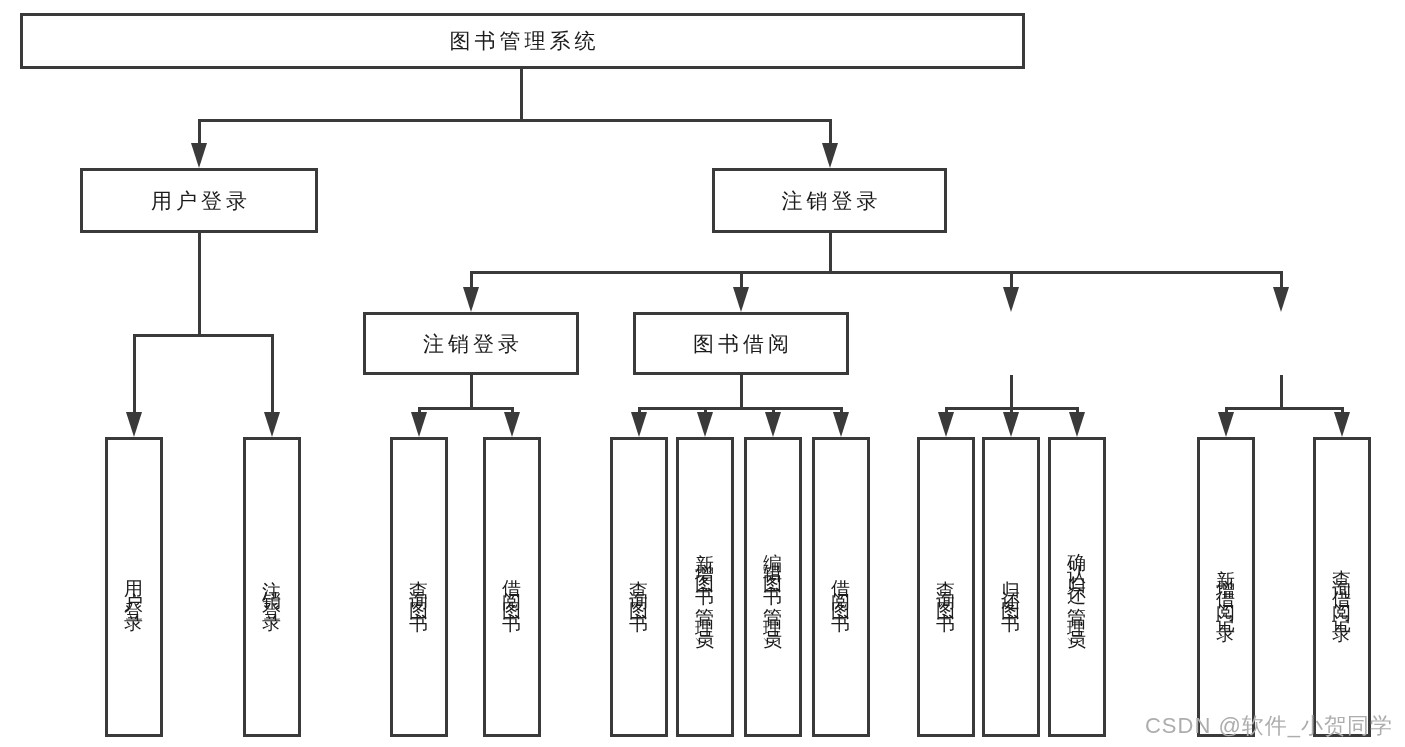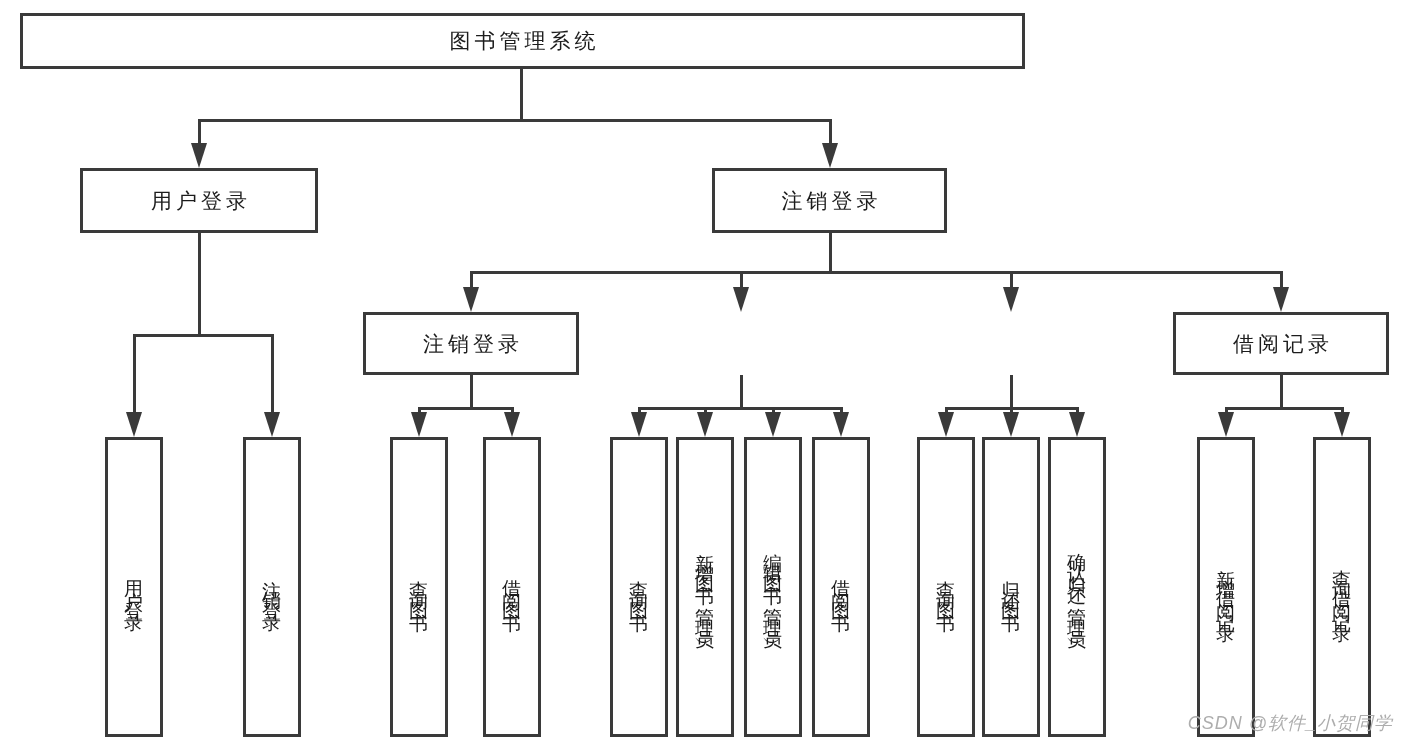--- a/index.html
+++ b/index.html
@@ -60,26 +60,25 @@
     width: 0;
     height: 0;
     border-left: 8px solid transparent;
     border-right: 8px solid transparent;
     border-top: 25px solid var(--line);
   }
   .watermark{
     position: absolute;
     top: 711px;
     right: 12px;
-    font-size: 18px;
+    font-size: 22px;
     letter-spacing: 1px;
     color: var(--wm);
     z-index: 5;
     white-space: nowrap;
-    font-style: italic;
   }
 </style>
 </head>
 <body>
 
 <div class="canvas">
 
   <div class="box" style="left:20px; top:13px; width:1005px; height:56px;">
     <span class="lbl">图书管理系统</span>
   </div>
@@ -112,22 +111,22 @@
   <div class="vline" style="left:740px;  top:271px; height:20px;"></div>
   <div class="arrow" style="left:733px;  top:287px;"></div>
   <div class="vline" style="left:1010px; top:271px; height:20px;"></div>
   <div class="arrow" style="left:1003px; top:287px;"></div>
   <div class="vline" style="left:1280px; top:271px; height:20px;"></div>
   <div class="arrow" style="left:1273px; top:287px;"></div>
 
   <div class="box" style="left:363px; top:312px; width:216px; height:63px;">
     <span class="lbl">注销登录</span>
   </div>
-  <div class="box" style="left:1173px; top:312px; width:216px; height:63px;">
-    <span class="lbl">借阅记录</span>
+  <div class="box" style="left:633px; top:312px; width:216px; height:63px;">
+    <span class="lbl">图书借阅</span>
   </div>
 
   <div class="vline" style="left:470px; top:375px; height:34px;"></div>
   <div class="hline" style="left:418px; top:407px; width:96px;"></div>
   <div class="vline" style="left:418px; top:407px; height:8px;"></div>
   <div class="arrow" style="left:411px; top:412px;"></div>
   <div class="vline" style="left:511px; top:407px; height:8px;"></div>
   <div class="arrow" style="left:504px; top:412px;"></div>
 
   <div class="vline" style="left:740px; top:375px; height:34px;"></div>

